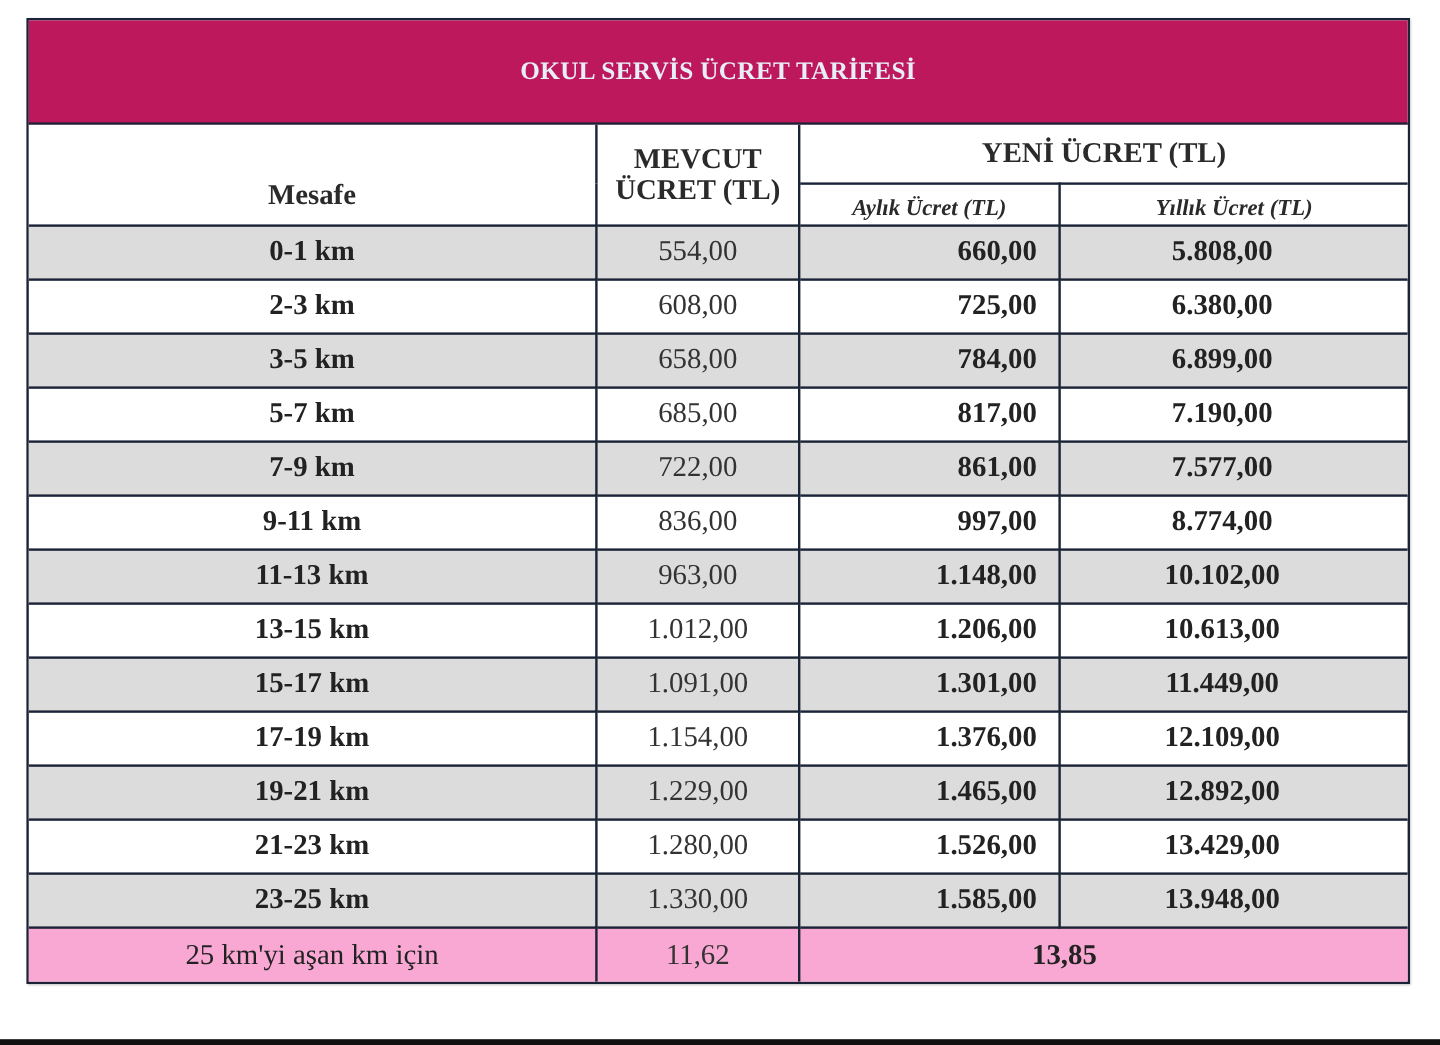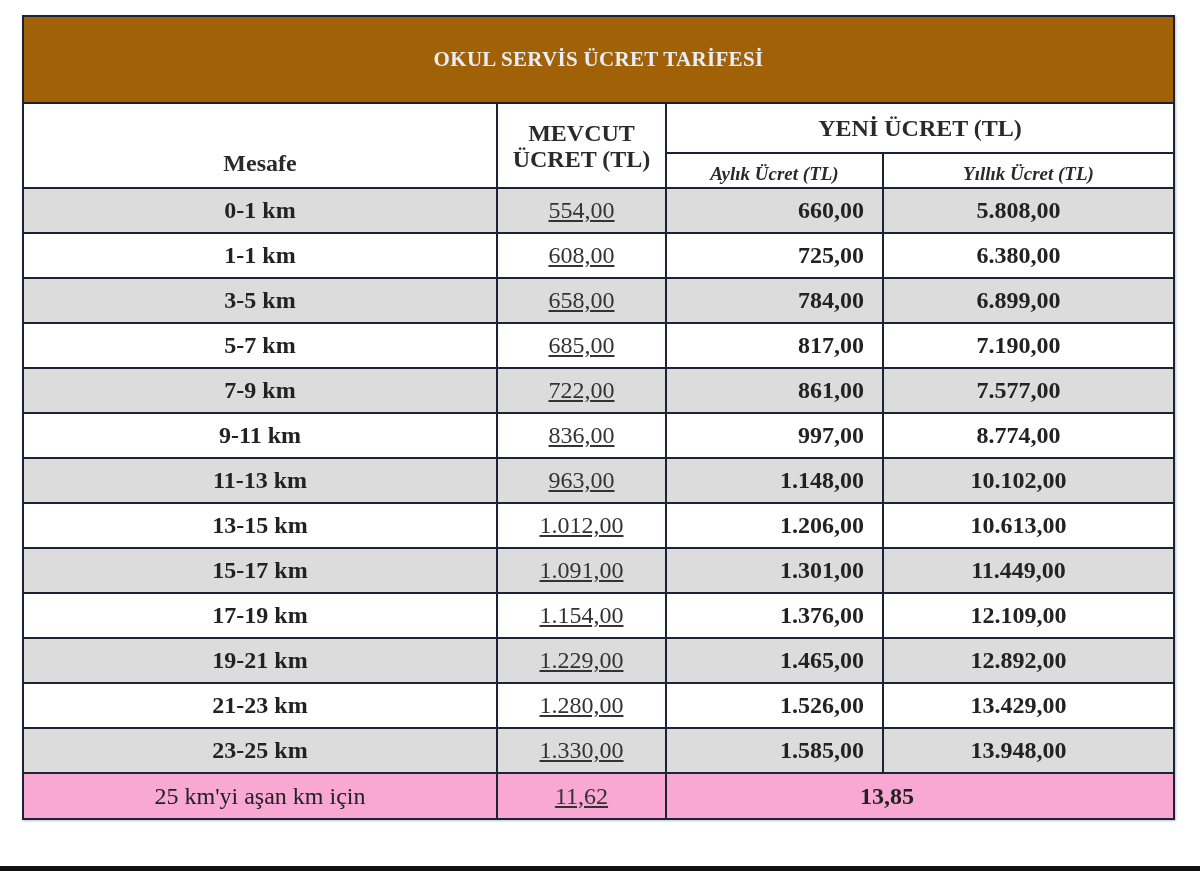--- a/index.html
+++ b/index.html
@@ -6,21 +6,21 @@
   body {
     width:1200px; height:871px; background:#ffffff; position:relative; overflow:hidden;
     font-family:"Liberation Serif", "DejaVu Serif", serif; color:#222;
   }
   .sheet {
     position:absolute; left:22px; top:15px; width:1153px;
     border:2px solid #1b2436; box-sizing:border-box;
     box-shadow: 1px 1px 2px rgba(0,0,0,0.25);
   }
   .title-band {
-    height:85px; background:#a16207;
+    height:85px; background:#be185d;
     display:flex; align-items:center; justify-content:center;
     color:#e8eef8; font-weight:bold; font-size:21px; letter-spacing:0.3px;
     border-bottom:2px solid #1b2436;
   }
   table { border-collapse:collapse; width:100%; table-layout:fixed; }
   col.c1 { width:473px; }
   col.c2 { width:169px; }
   col.c3 { width:217px; }
   col.c4 { width:auto; }
   th, td { border:2px solid #1b2436; padding:0; text-align:center; }
@@ -29,21 +29,21 @@
   table tr th:last-child, table tr td:last-child { border-right:none; }
   table tr:last-child td { border-bottom:none; }
   th { font-weight:bold; font-size:24px; color:#2a2a2a; background:#ffffff; }
   th.mesafe { vertical-align:bottom; padding-bottom:10px; }
   th.mevcut { line-height:26px; vertical-align:middle; }
   th.yeni { height:48px; }
   th.sub { height:31px; font-style:italic; font-size:19px; vertical-align:bottom; padding-bottom:2px; }
   td { height:43px; font-size:24px; }
   tr.shade td { background:#dcdcdc; }
   td.dist { font-weight:bold; }
-  td.cur { font-weight:normal; color:#333;text-decoration:underline; }
+  td.cur { font-weight:normal; color:#333; }
   td.monthly { font-weight:bold; text-align:right; padding-right:18px; }
   td.yearly { font-weight:bold; padding-right:20px; }
   tr.footer td { height:44px; background:#f9a8d4; }
   td.footer-label { font-weight:normal; }
   td.footer-new { font-weight:bold; text-align:left; padding-left:193px; }
   .bottom-line { position:absolute; left:0; right:0; top:866px; height:5px; background:#111; }
 </style>
 </head>
 <body>
 
@@ -73,21 +73,21 @@
       </tr>
     </thead>
     <tbody>
       <tr class="shade">
         <td class="dist">0-1 km</td>
         <td class="cur">554,00</td>
         <td class="monthly">660,00</td>
         <td class="yearly">5.808,00</td>
       </tr>
       <tr>
-        <td class="dist">1-1 km</td>
+        <td class="dist">2-3 km</td>
         <td class="cur">608,00</td>
         <td class="monthly">725,00</td>
         <td class="yearly">6.380,00</td>
       </tr>
       <tr class="shade">
         <td class="dist">3-5  km</td>
         <td class="cur">658,00</td>
         <td class="monthly">784,00</td>
         <td class="yearly">6.899,00</td>
       </tr>

